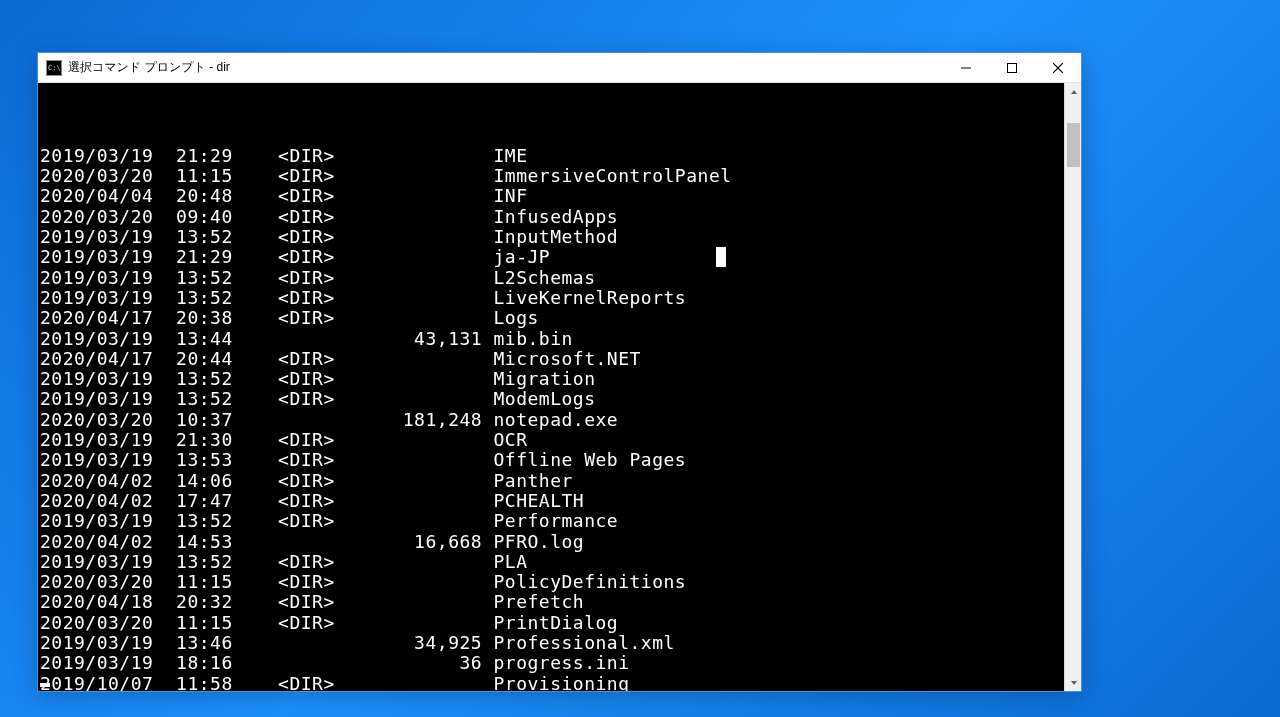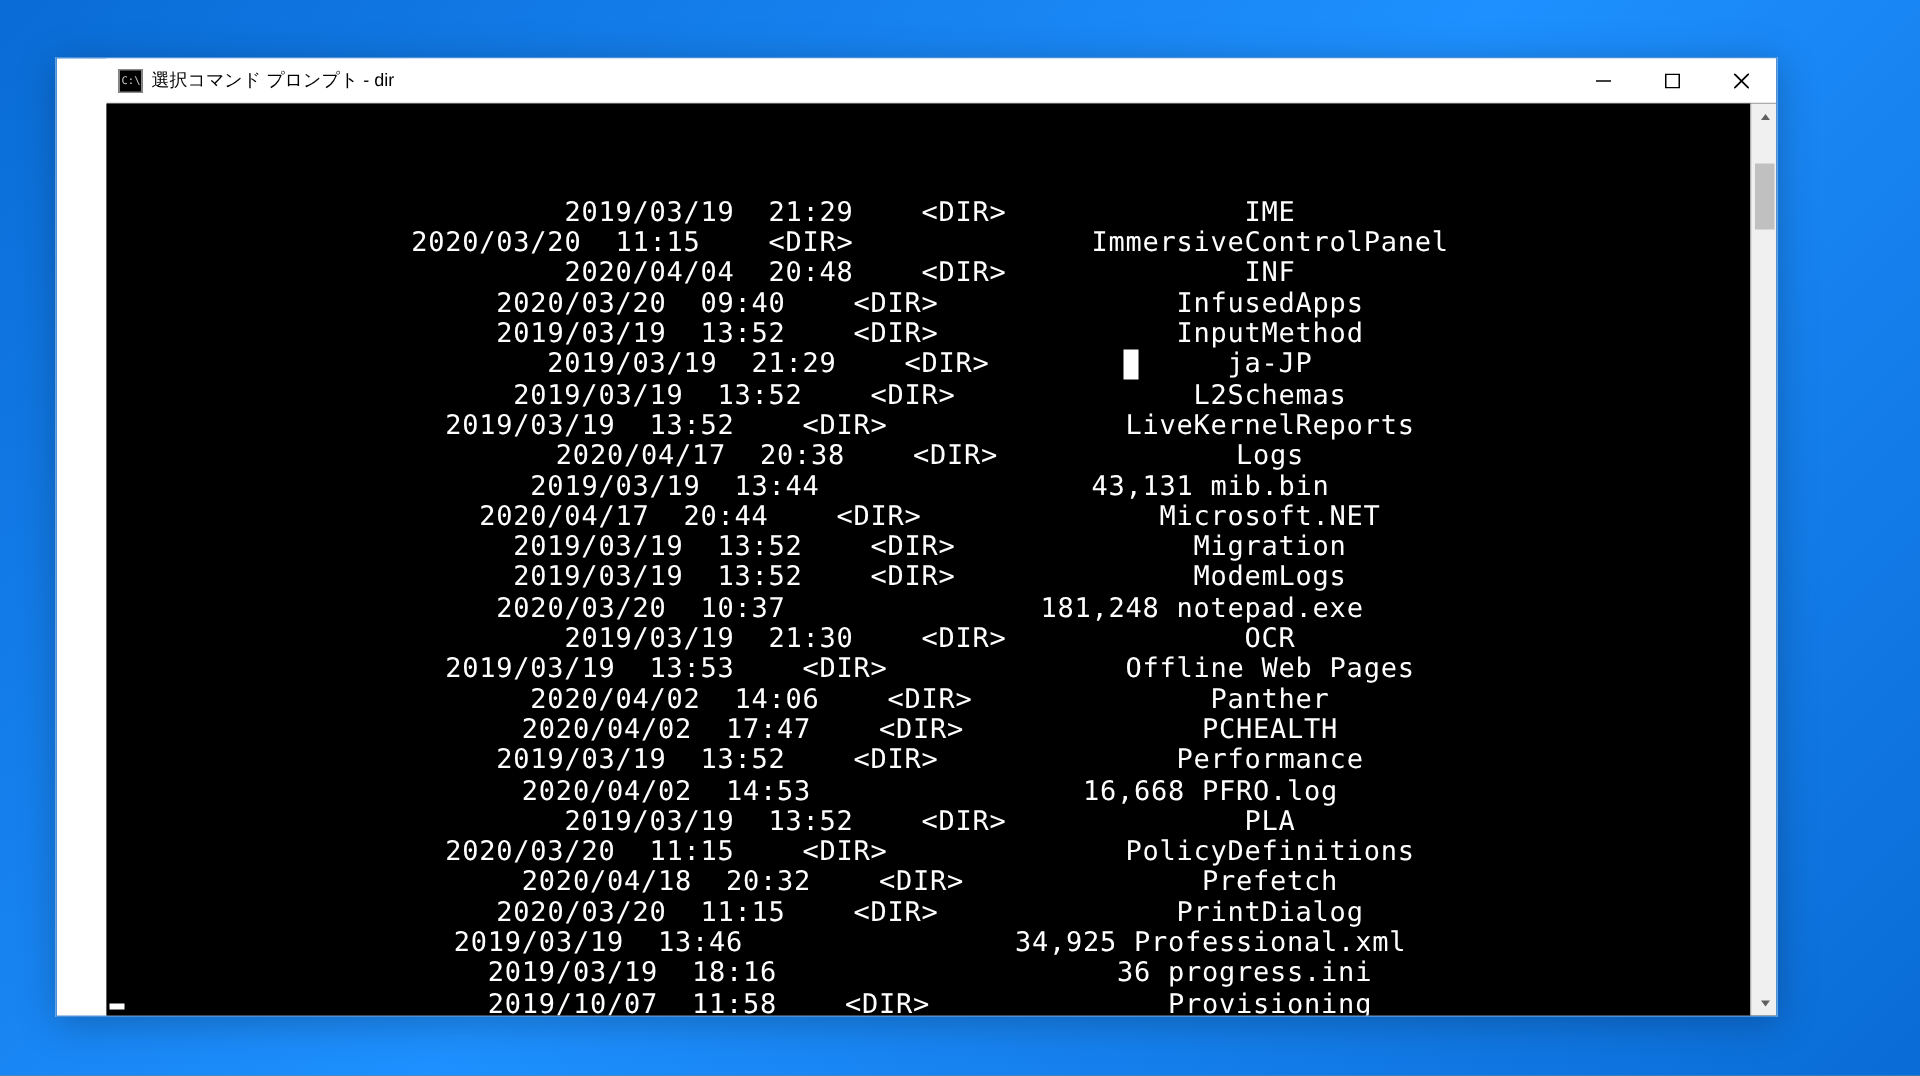--- a/index.html
+++ b/index.html
@@ -3,24 +3,24 @@
 <meta charset="utf-8">
 <style>
   * { margin:0; padding:0; box-sizing:border-box; }
   html,body { width:1280px; height:717px; overflow:hidden; }
   body {
     background:linear-gradient(135deg,#0a6cd6 0%,#1e90ff 50%,#0a6cd6 100%);
     font-family:"Segoe UI","Yu Gothic UI",sans-serif;
     position:relative;
   }
   .window {
-    position:absolute; left:37px; top:38px; width:1148px; height:640px;
+    position:absolute; left:37px; top:52px; width:1045px; height:640px;
     background:#fff; border:1px solid #4a90d9;
     box-shadow:0 4px 24px rgba(0,0,0,.25);
-    display:flex; flex-direction:column;padding-left:33px;
+    display:flex; flex-direction:column;
   }
   .titlebar {
     height:30px; background:#fff; display:flex; align-items:center;
     border-bottom:1px solid #e5e5e5;
   }
   .t-icon {
     width:16px; height:16px; margin:0 6px 0 8px;
     background:#000; position:relative; border:1px solid #888;
   }
   .t-icon::before{
@@ -35,21 +35,21 @@
   }
   .t-btn svg{width:10px;height:10px;stroke:#000;stroke-width:1;fill:none;}
   .t-btn.close svg{stroke-width:1.2;}
   .client{
     flex:1; display:flex; background:#000; overflow:hidden;
   }
   .term{
     flex:1; background:#000; color:#fff;
     font-family:"MS Gothic","Consolas",monospace;
     font-size:18px; line-height:20.3px; letter-spacing:0.5px;
-    padding:2px 0 0 2px; white-space:pre; position:relative;text-align:center;
+    padding:2px 0 0 2px; white-space:pre; position:relative;
   }
   .scrollbar{
     width:17px; background:#f0f0f0; position:relative;
     border-left:1px solid #ddd;
   }
   .sb-btn{
     position:absolute; left:0; width:17px; height:17px; background:#f0f0f0;
     display:flex; align-items:center; justify-content:center;
   }
   .sb-btn.top{top:0;} .sb-btn.bot{bottom:0;}

